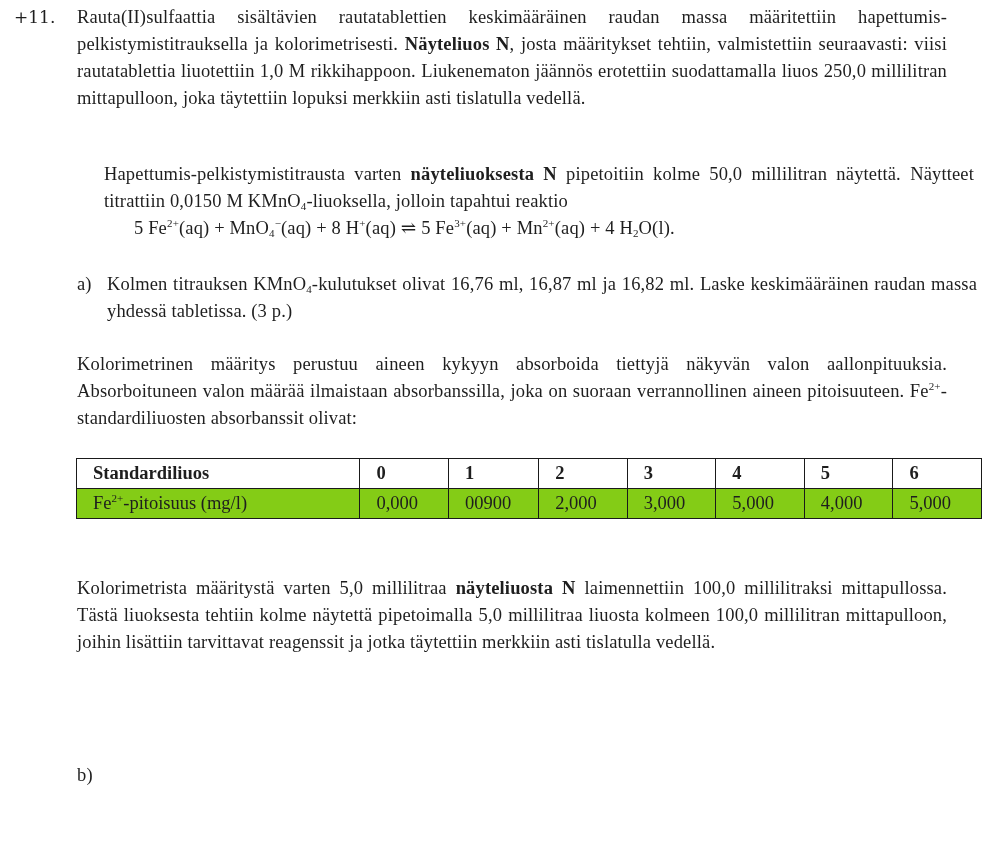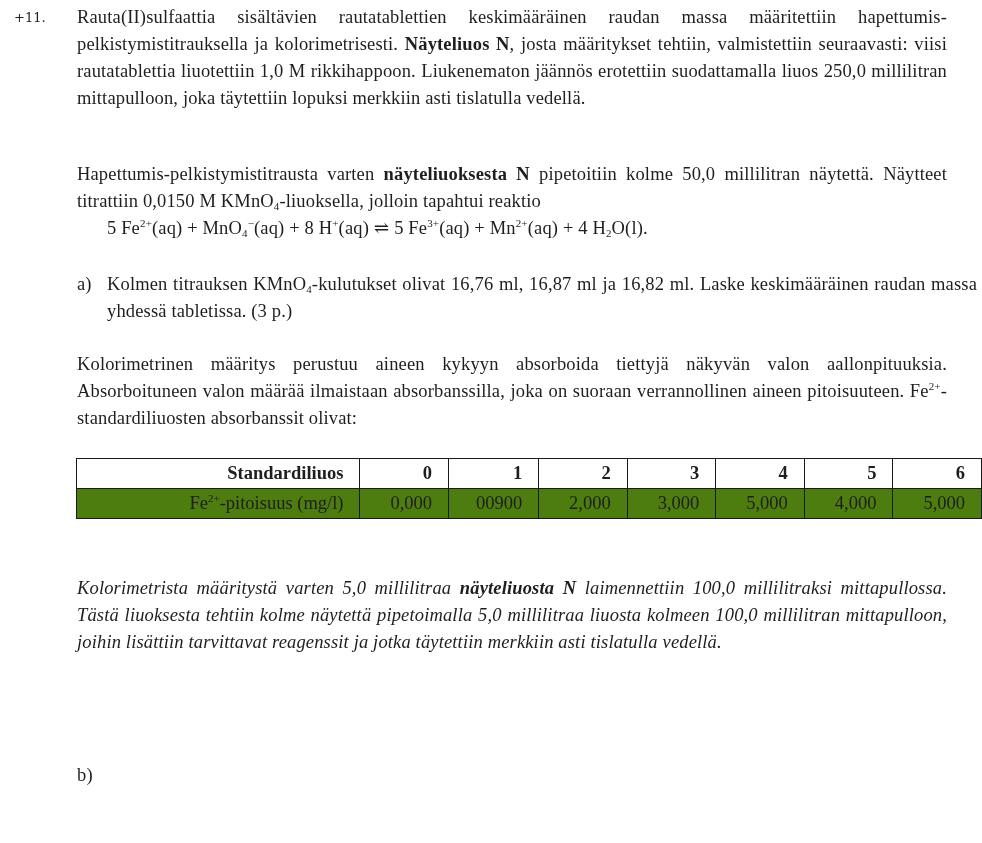--- a/index.html
+++ b/index.html
@@ -6,21 +6,21 @@
   body {
     width: 982px; height: 843px; overflow: hidden;
     font-family: "DejaVu Serif", "Liberation Serif", serif;
     color: #1e1e1e;
     font-size: 17px;
     position: relative;
   }
   .page { position: absolute; left: 0; top: 0; width: 982px; }
   .qnum {
     position: absolute; left: 14px; top: 4px;
-    font-size: 13px; line-height: 27px;
+    font-size: 17px; line-height: 27px;
   }
   .block {
     position: absolute; left: 77px; width: 870px;
     font-size: 18.5px; line-height: 27px;
     text-align: justify; text-align-last: left;
     font-family: "Liberation Serif", "DejaVu Serif", serif;
     letter-spacing: 0.15px;
   }
   .b { font-weight: bold; }
   sup { font-size: 11px; vertical-align: 7px; line-height: 0; }
@@ -32,39 +32,38 @@
   table.std {
     position: absolute; left: 76px; top: 458px;
     border-collapse: collapse;
     font-family: "Liberation Serif", "DejaVu Serif", serif;
     font-size: 18.5px;
   }
   table.std td {
     border: 1.5px solid #1a1a1a;
     height: 29px; padding: 0 16px; line-height: 29px;
     white-space: nowrap;
-    text-align: right;
   }
   table.std tr.hdr td { font-weight: bold; }
-  table.std tr.hl td { background: #4d7c0f; }
+  table.std tr.hl td { background: #84cc16; }
   td.c0 { width: 302px; }
   td.cv { width: 63px; }
 </style>
 </head>
 <body>
 
 <div class="page">
 
   <div class="qnum">+11.</div>
 
   <div class="block" style="top:4px;">
     <span>Rauta(II)sulfaattia sisältävien rautatablettien keskimääräinen raudan massa määritettiin hapettumis-pelkistymistitrauksella ja kolorimetrisesti. </span><span class="b">Näyteliuos N</span><span>, josta määritykset tehtiin, valmistettiin seuraavasti: viisi rautatablettia liuotettiin 1,0 M rikkihappoon. Liukenematon jäännös erotettiin suodattamalla liuos 250,0 millilitran mittapulloon, joka täytettiin lopuksi merkkiin asti tislatulla vedellä.</span>
   </div>
 
-  <div class="block" style="top:161px;">
+  <div class="block" style="top:161px;margin-left:27px;">
     <span>Hapettumis-pelkistymistitrausta varten </span><span class="b">näyteliuoksesta N</span><span> pipetoitiin kolme 50,0 millilitran näytettä. Näytteet titrattiin 0,0150 M KMnO</span><sub>4</sub><span>-liuoksella, jolloin tapahtui reaktio</span>
     <div class="reaction">
       <span>5 Fe</span><sup>2+</sup><span>(aq) + MnO</span><sub>4</sub><sup>−</sup><span>(aq) + 8 H</span><sup>+</sup><span>(aq) ⇌ 5 Fe</span><sup>3+</sup><span>(aq) + Mn</span><sup>2+</sup><span>(aq) + 4 H</span><sub>2</sub><span>O(l).</span>
     </div>
   </div>
 
   <div class="block item" style="top:271px;">
     <span class="lab">a)</span>
     <span>Kolmen titrauksen KMnO</span><sub>4</sub><span>-kulutukset olivat 16,76 ml, 16,87 ml ja 16,82 ml. Laske keskimääräinen raudan massa yhdessä tabletissa. (3 p.)</span>
   </div>
@@ -91,21 +90,21 @@
       <td class="cv">00900</td>
       <td class="cv">2,000</td>
       <td class="cv">3,000</td>
       <td class="cv">5,000</td>
       <td class="cv">4,000</td>
       <td class="cv">5,000</td>
     </tr>
   </tbody>
     </table>
 
-  <div class="block" style="top:575px;font-style:italic;">
+  <div class="block" style="top:575px;">
     <span>Kolorimetrista määritystä varten 5,0 millilitraa </span><span class="b">näyteliuosta N</span><span> laimennettiin 100,0 millilitraksi mittapullossa. Tästä liuoksesta tehtiin kolme näytettä pipetoimalla 5,0 millilitraa liuosta kolmeen 100,0 millilitran mittapulloon, joihin lisättiin tarvittavat reagenssit ja jotka täytettiin merkkiin asti tislatulla vedellä.</span>
   </div>
 
   <div class="block item" style="top:708px;">
     <span class="lab">b)</span>
   </div>
 
 </div>
 
 </body></html>

